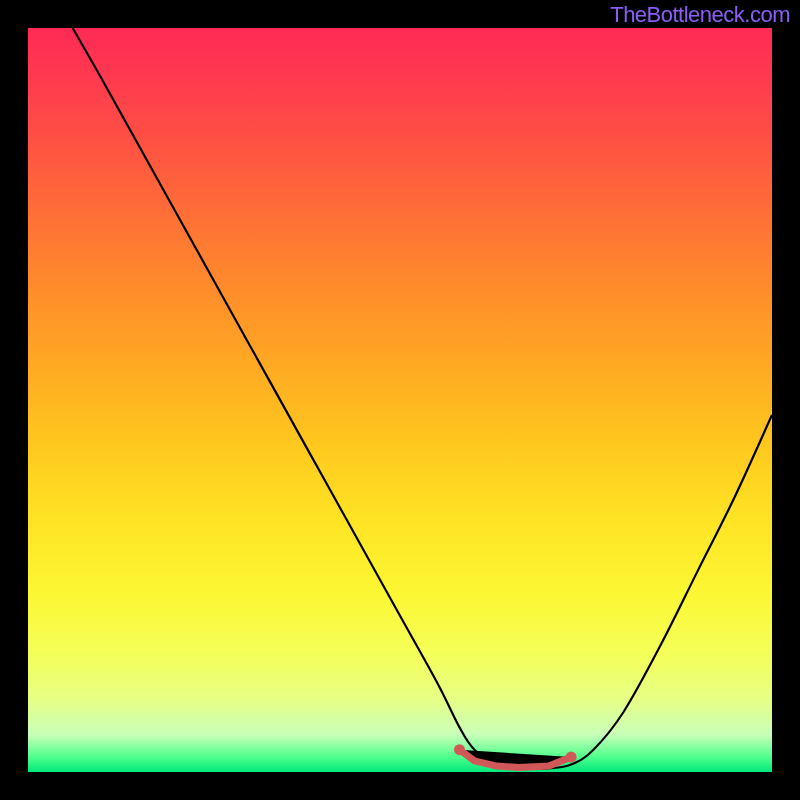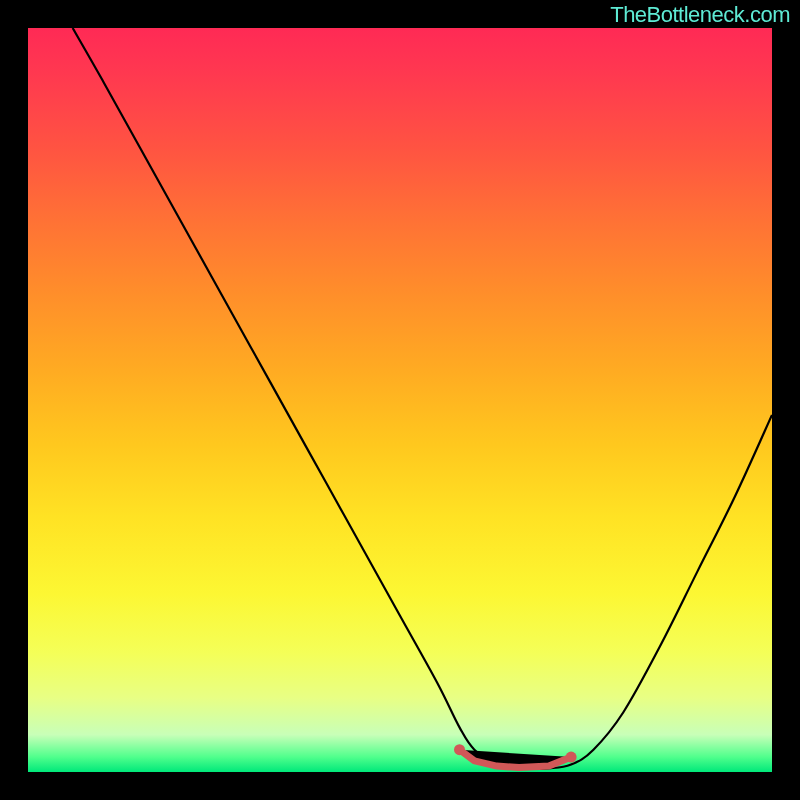--- a/index.html
+++ b/index.html
@@ -7,21 +7,21 @@
     width: 800px;
     height: 800px;
     background: #000;
     position: relative;
     font-family: Arial, sans-serif;
   }
   .watermark {
     position: absolute;
     top: 2px;
     right: 10px;
-    color: #5eead4;
+    color: #8b5cf6;
     font-size: 22px;
     font-weight: 500;
     letter-spacing: -0.5px;
     z-index: 10;
   }
   .plot-area {
     position: absolute;
     left: 28px;
     top: 28px;
     width: 744px;

